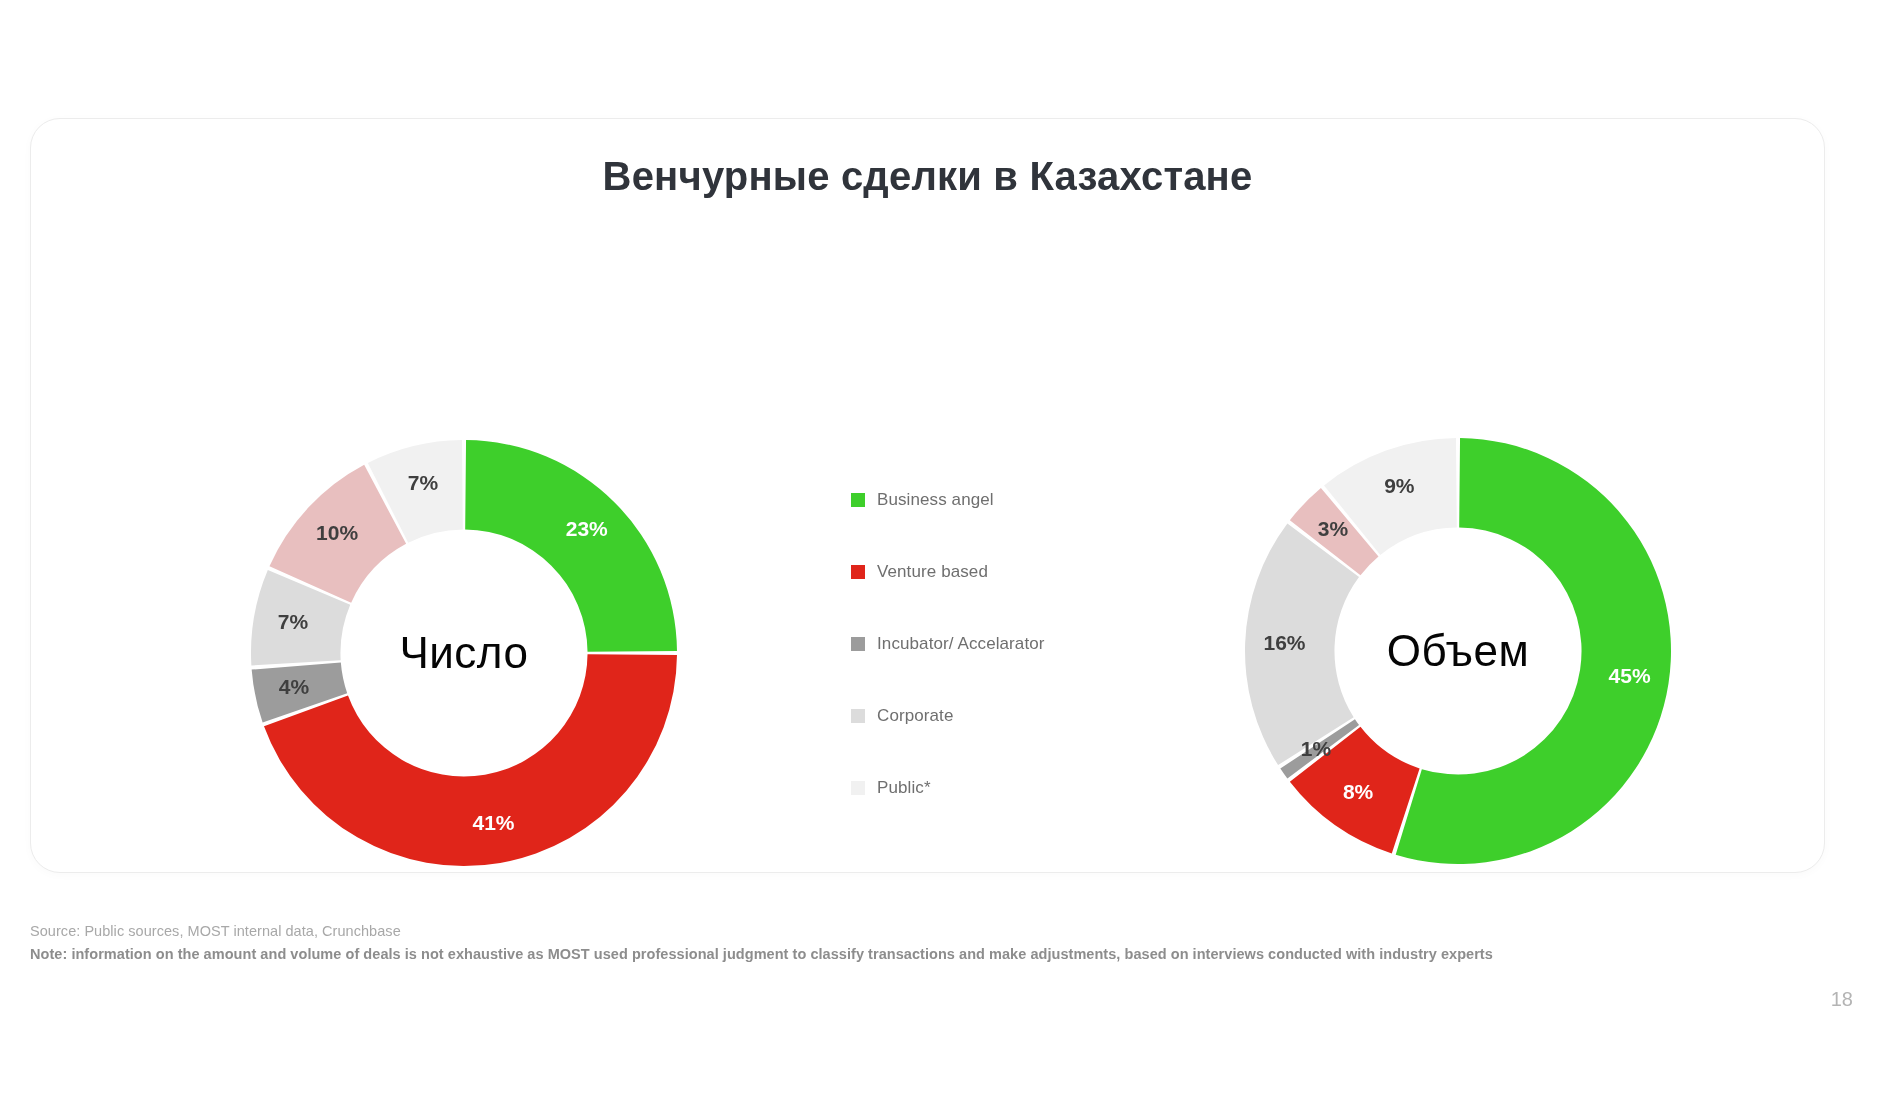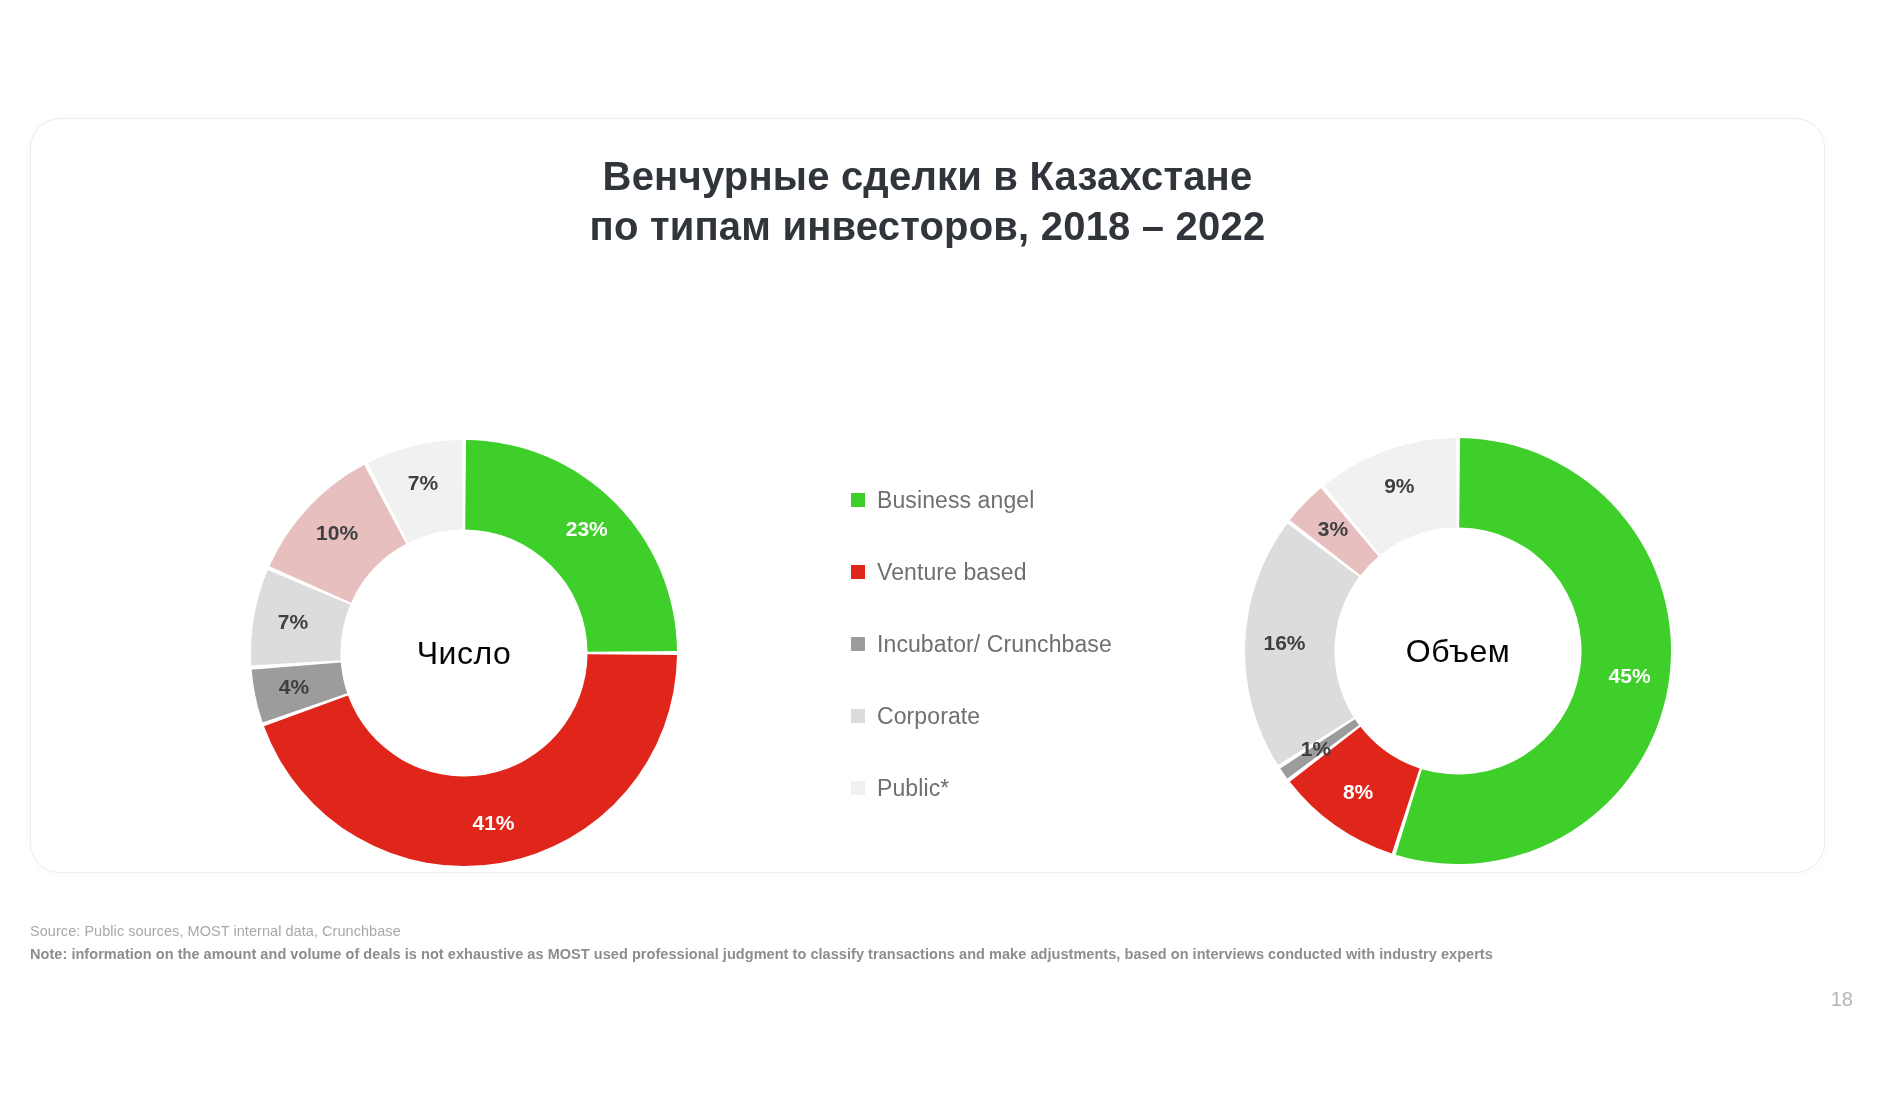--- a/index.html
+++ b/index.html
@@ -59,21 +59,21 @@
   .center-label {
     position: absolute;
     left: 0;
     top: 0;
     width: 430px;
     height: 430px;
     display: flex;
     align-items: center;
     justify-content: center;
     color: #050505;
-    font-size: 32px;
+    font-size: 44px;
     font-weight: 400;
     letter-spacing: 0.5px;
     pointer-events: none;
   }
 
   .slice-label {
     font-family: "Liberation Sans", sans-serif;
     font-size: 21px;
     font-weight: bold;
     text-anchor: middle;
@@ -95,21 +95,21 @@
     height: 72px;
   }
   .legend-swatch {
     width: 14px;
     height: 14px;
     flex: 0 0 14px;
     margin-right: 12px;
   }
   .legend-text {
     color: #6f6f6f;
-    font-size: 23px;
+    font-size: 17px;
     font-weight: 400;
     white-space: nowrap;
     letter-spacing: 0.1px;
   }
 
   
   .footnotes {
     position: absolute;
     left: 30px;
     top: 920px;
@@ -138,21 +138,20 @@
 </style>
 </head>
 <body>
 
 <div class="slide">
 
   <div class="card">
 
     <div class="chart-title">
       <span class="line">Венчурные сделки в Казахстане</span>
-      <span class="line">по типам инвесторов, 2018 – 2022</span>
     </div>
 
     <div class="donut-wrap left">
       <svg class="donut-svg" viewBox="0 0 430 430">
         <g id="slices-0">
             <path d="M 217.04462181749122 2.0098135555925865 A 213 213 0 0 1 427.9901864444074 212.95537818250878 L 338.5343081377563 213.8141193458551 A 123.53999999999999 123.53999999999999 0 0 0 216.1858806541449 91.4656918622437 Z" fill="#3ECF2B"></path>
             <path d="M 427.9901864444074 217.04462181749122 A 213 213 0 0 1 14.992372679911 288.25263827186285 L 98.99557615434838 257.48653019768045 A 123.53999999999999 123.53999999999999 0 0 0 338.5343081377563 216.1858806541449 Z" fill="#E0251A"></path>
             <path d="M 13.622968357355347 284.3995037935956 A 213 213 0 0 1 2.64587276758823 231.57481967807422 L 91.83460620520118 224.61339541328306 A 123.53999999999999 123.53999999999999 0 0 0 98.2013216472661 255.25171220028545 Z" fill="#9C9C9C"></path>
             <path d="M 2.3668129131009152 227.495109013841 A 213 213 0 0 1 18.828414323023964 132.0198278323017 L 101.22048030735391 166.871500142735 A 123.53999999999999 123.53999999999999 0 0 0 91.67275148959853 222.24716322802777 Z" fill="#DCDCDC"></path>
             <path d="M 20.45757344384782 128.2691273556864 A 213 213 0 0 1 115.19527234811494 26.82982080485482 L 157.11325796190667 105.8612960668158 A 123.53999999999999 123.53999999999999 0 0 0 102.16539259743175 164.69609386629813 Z" fill="#E8BFBF"></path>
@@ -174,21 +173,21 @@
       <div class="legend-item">
         <span class="legend-swatch" style="background: rgb(62, 207, 43);"></span>
         <span class="legend-text">Business angel</span>
       </div>
       <div class="legend-item">
         <span class="legend-swatch" style="background: rgb(224, 37, 26);"></span>
         <span class="legend-text">Venture based</span>
       </div>
       <div class="legend-item">
         <span class="legend-swatch" style="background: rgb(156, 156, 156);"></span>
-        <span class="legend-text">Incubator/ Crunchbase</span>
+        <span class="legend-text">Incubator/ Accelarator</span>
       </div>
       <div class="legend-item">
         <span class="legend-swatch" style="background: rgb(220, 220, 220);"></span>
         <span class="legend-text">Corporate</span>
       </div>
       <div class="legend-item">
         <span class="legend-swatch" style="background: rgb(241, 241, 241);"></span>
         <span class="legend-text">Public*</span>
       </div>
     </div>

